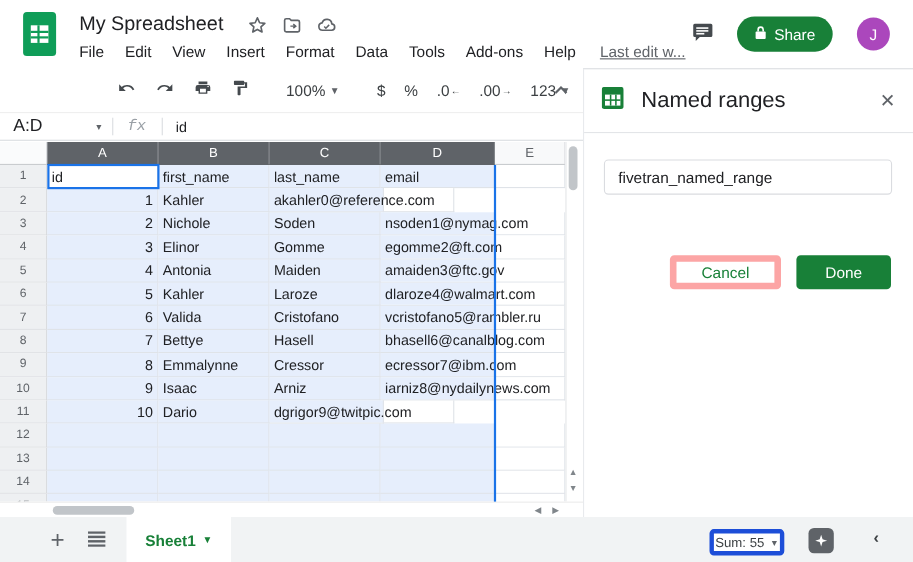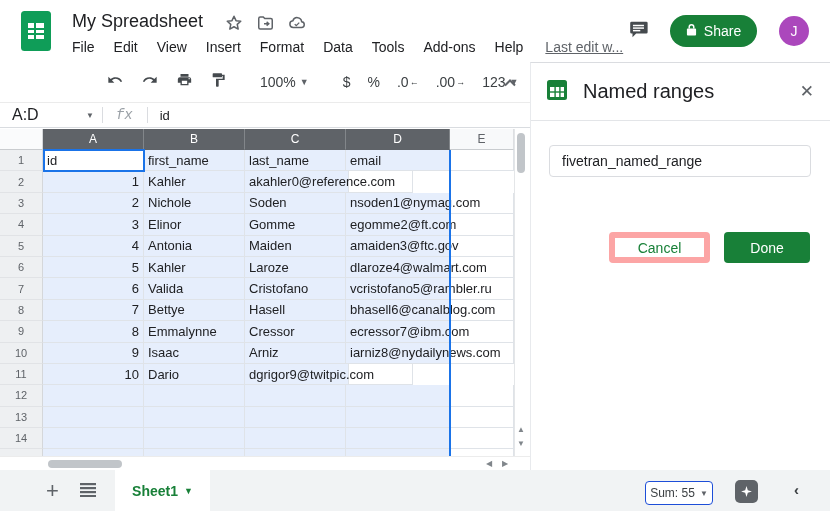--- a/index.html
+++ b/index.html
@@ -93,21 +93,21 @@
 
   
   #bottombar { left:0; top:470px; width:830px; height:41px; background:#f1f3f4; }
   #add-sheet { position:absolute; left:46px; top:8px; font-size:22px; color:#5f6368; font-weight:400; }
   #all-sheets { position:absolute; left:80px; top:13px; }
   #sheet-tab { position:absolute; left:115px; top:0; width:95px; height:41px; background:#fff;
     display:flex; align-items:center; justify-content:center; gap:6px; }
   #sheet-tab .lbl { color:#188038; font-size:14px; font-weight:700; }
   #sheet-tab .caret { color:#188038; font-size:9px; }
   #sum-box { position:absolute; left:645px; top:11px; width:68px; height:24px; background:#fff;
-    border:1px solid #1d4ed8; border-radius:4px; display:flex; align-items:center; justify-content:center; gap:5px; }
+    border:4px solid #1d4ed8; border-radius:4px; display:flex; align-items:center; justify-content:center; gap:5px; }
   #sum-box .lbl { font-size:12px; color:#3c4043; }
   #sum-box .caret { font-size:8px; color:#5f6368; }
   #explore-btn { position:absolute; left:735px; top:10px; width:23px; height:23px; background:#5f6368; border-radius:5px;
     display:flex; align-items:center; justify-content:center; }
   #panel-collapse { position:absolute; left:794px; top:11px; color:#3c4043; font-size:15px; font-weight:700; }
 </style>
 </head>
 <body>
 
 <div id="topbar" class="abs">

